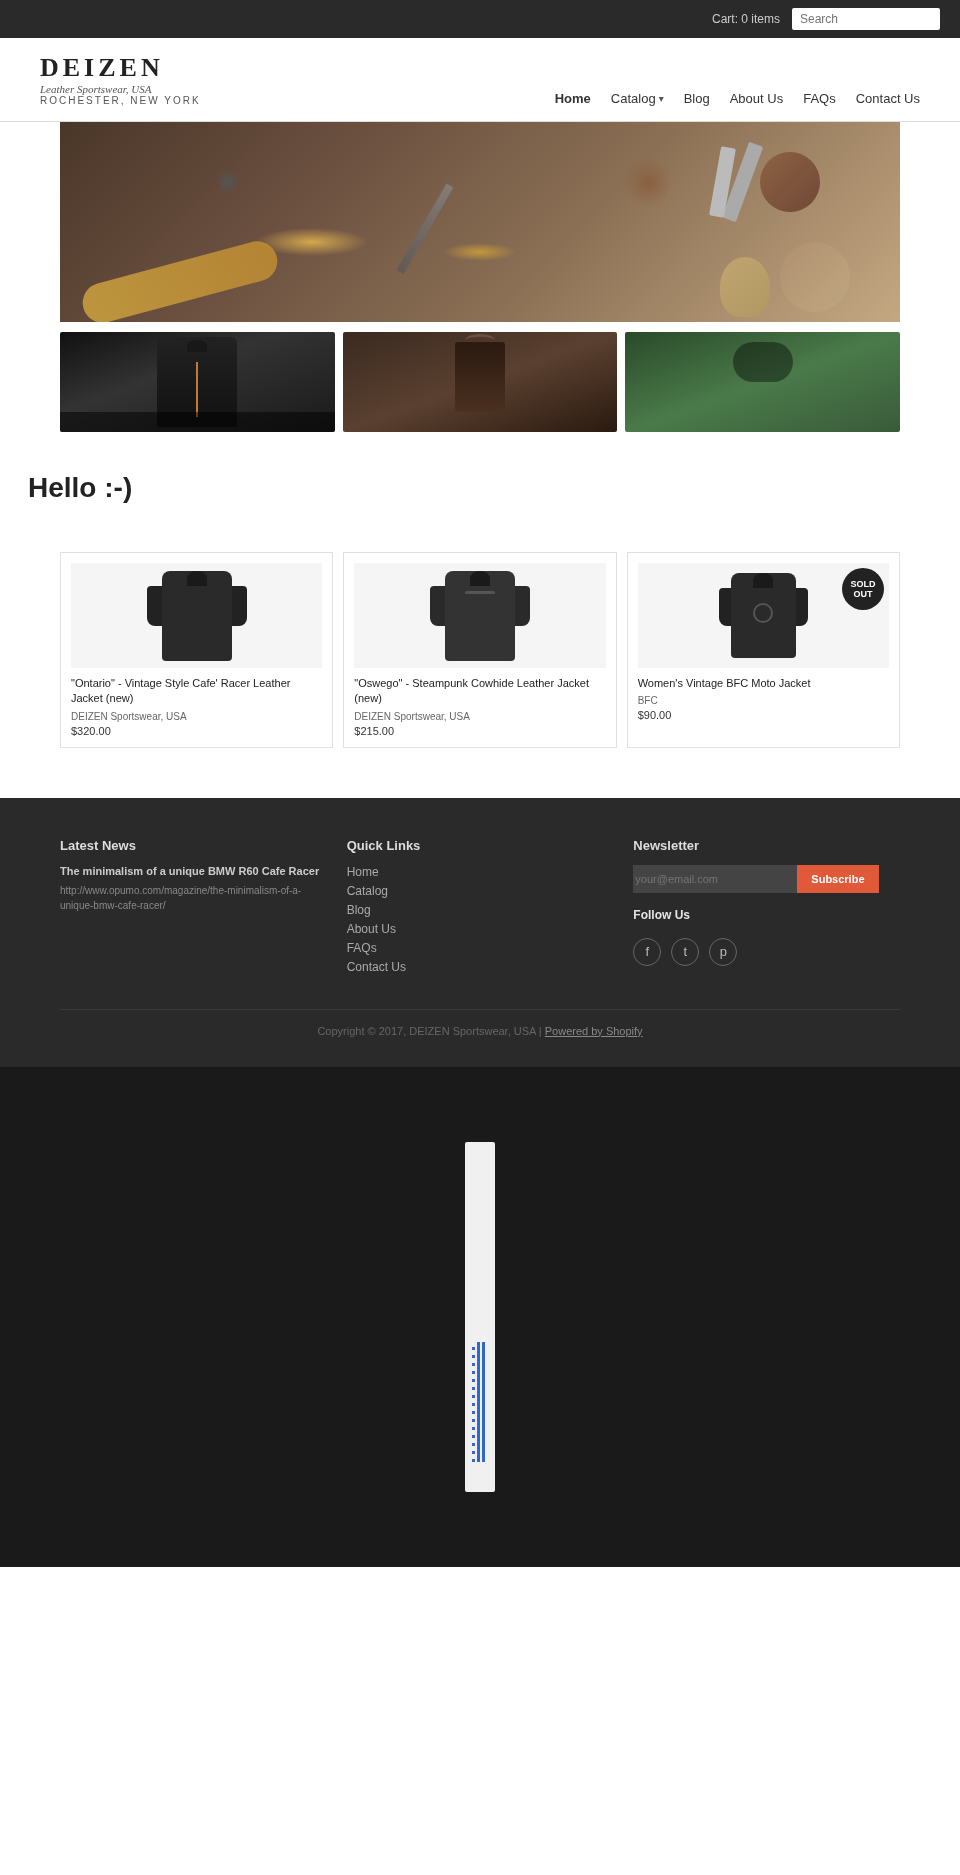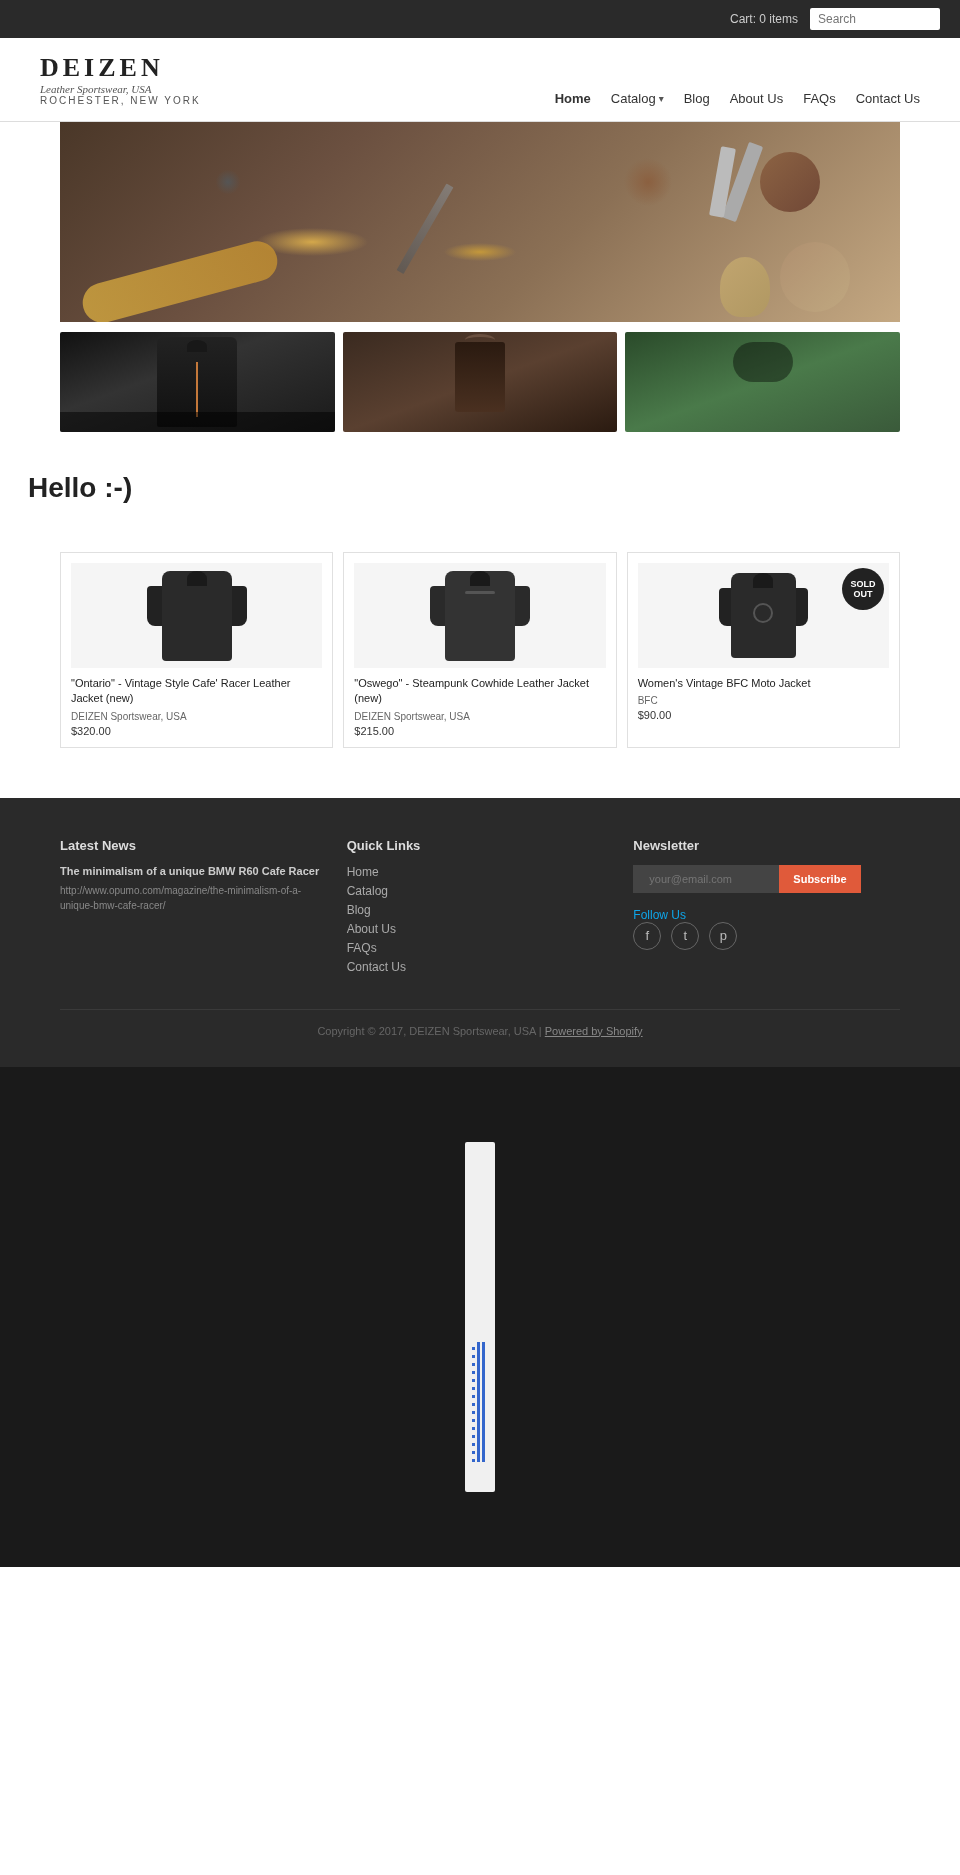--- a/index.html
+++ b/index.html
@@ -13,21 +13,21 @@
       align-items: center;
       padding: 8px 20px;
       gap: 12px;
     }
     .cart-text { color: #ccc; font-size: 12px; }
     .search-box {
       background: #fff;
       border: none;
       padding: 4px 8px;
       font-size: 12px;
-      width: 130px;
+      width: 148px;
       border-radius: 2px;
     }
 
     
     .header {
       display: flex;
       align-items: flex-end;
       justify-content: space-between;
       padding: 15px 40px;
       border-bottom: 1px solid #ddd;
@@ -221,39 +221,39 @@
       display: block;
       color: #aaa;
       text-decoration: none;
       font-size: 12px;
       margin-bottom: 5px;
     }
     .newsletter-input {
       background: #444;
       border: none;
       color: #ccc;
-      padding: 8px 16px;
-      font-size: 11px;
-      width: 146px;
+      padding: 8px 2px;
+      font-size: 11px;
+      width: 164px;
       outline: none;
     }
     .subscribe-btn {
       background: #e05a3a;
       color: #fff;
       border: none;
       padding: 8px 14px;
       font-size: 11px;
       cursor: pointer;
       font-weight: bold;
     }
     .newsletter-row {
       display: flex;
       margin-bottom: 15px;
     }
-    .follow-us { color: #0ea5e9; font-size: 12px; margin-bottom: 0; font-weight: normal; }
+    .follow-us { color: #e5e5e5; font-size: 12px; margin-bottom: 16px; font-weight: bold; }
     .social-icons { display: flex; gap: 10px; }
     .social-icon {
       width: 28px; height: 28px;
       border-radius: 50%;
       border: 1px solid #666;
       display: flex;
       align-items: center;
       justify-content: center;
       color: #bbb;
       font-size: 13px;

